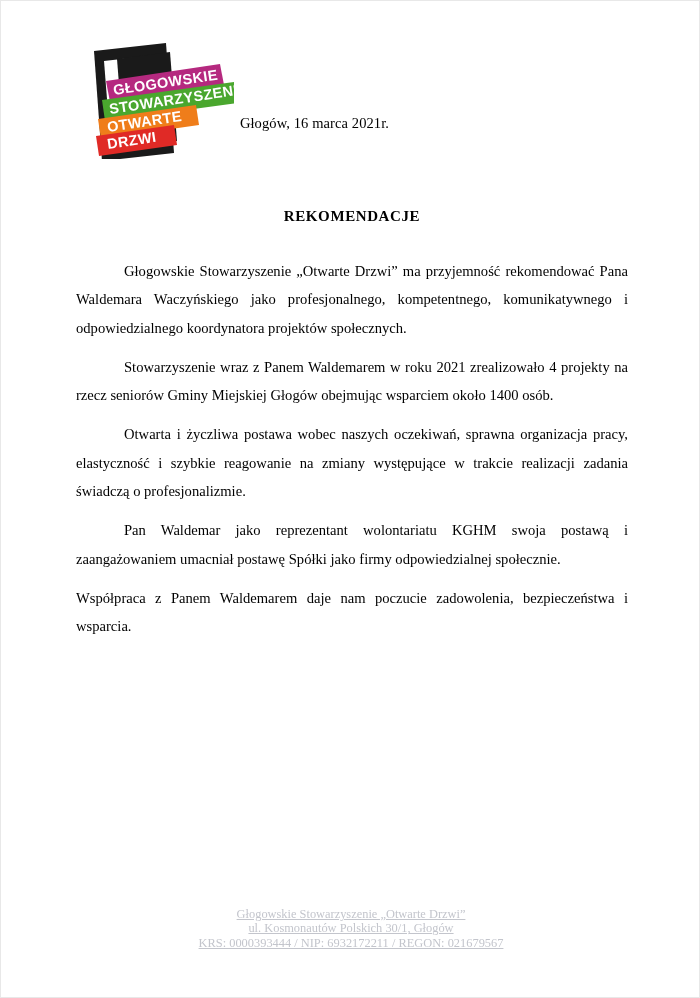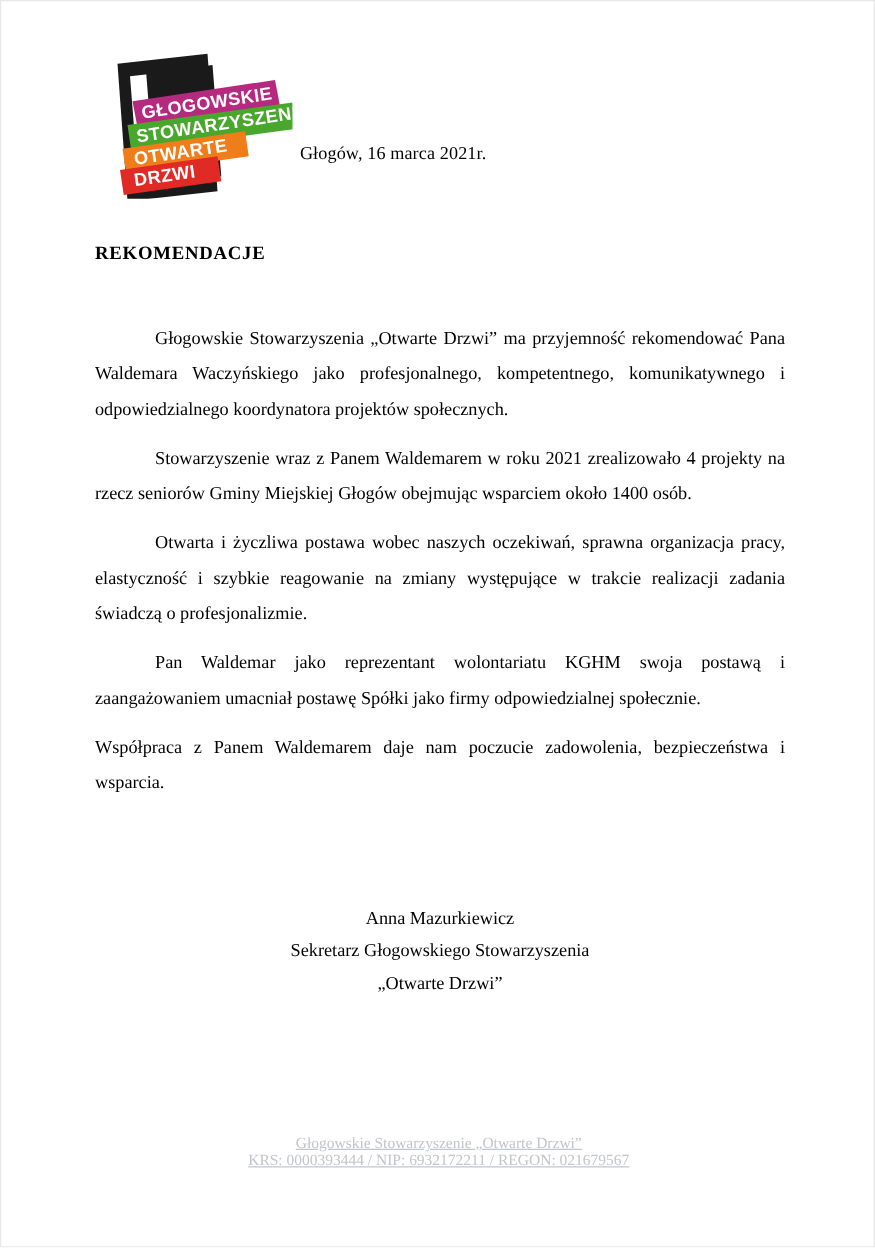--- a/index.html
+++ b/index.html
@@ -38,22 +38,23 @@
     width: 627px;
     text-align: center;
     font-size: 14.5px;
     letter-spacing: 0.1px;
   }
 
   
   .doc-title {
     position: absolute;
     left: 75px;
-    top: 194px;
+    top: 207px;
     width: 552px;
+    text-align: center;
     font-weight: bold;
     font-size: 15px;
     letter-spacing: 0.6px;
   }
 
   
   .body-wrap {
     position: absolute;
     left: 75px;
     top: 256px;
@@ -131,31 +132,27 @@
         <text x="24" y="112" transform="rotate(-8.5 24 112)" font-family="'Liberation Sans', sans-serif" font-size="14.5" font-weight="bold" fill="#ffffff" letter-spacing="0.4">DRZWI</text>
       </g>
     </svg>
   </div>
 
   <div class="date-line">Głogów, 16 marca 2021r.</div>
 
   <div class="doc-title">REKOMENDACJE</div>
 
   <div class="body-wrap">
-    <p class="para">Głogowskie Stowarzyszenia „Otwarte Drzwi” ma przyjemność rekomendować Pana Waldemara Waczyńskiego jako profesjonalnego, kompetentnego, komunikatywnego i odpowiedzialnego koordynatora projektów społecznych.</p>
+    <p class="para">Głogowskie Stowarzyszenie „Otwarte Drzwi” ma przyjemność rekomendować Pana Waldemara Waczyńskiego jako profesjonalnego, kompetentnego, komunikatywnego i odpowiedzialnego koordynatora projektów społecznych.</p>
     <p class="para">Stowarzyszenie wraz z Panem Waldemarem w roku 2021 zrealizowało 4 projekty na rzecz seniorów Gminy Miejskiej Głogów obejmując wsparciem około 1400 osób.</p>
     <p class="para">Otwarta i życzliwa postawa wobec naszych oczekiwań, sprawna organizacja pracy, elastyczność i szybkie reagowanie na zmiany występujące w trakcie realizacji zadania świadczą o profesjonalizmie.</p>
     <p class="para">Pan Waldemar jako reprezentant wolontariatu KGHM swoja postawą i zaangażowaniem umacniał postawę Spółki jako firmy odpowiedzialnej społecznie.</p>
     <p class="para no-indent">Współpraca z Panem Waldemarem daje nam poczucie zadowolenia, bezpieczeństwa i wsparcia.</p>
   </div>
 
-  <div class="signature">
-    <span class="sig-line">Anna Mazurkiewicz</span>
-    <span class="sig-line">Sekretarz Głogowskiego Stowarzyszenia</span>
-    <span class="sig-line">„Otwarte Drzwi”</span>
-  </div>
 
   <div class="footer">
     <span class="f-line">Głogowskie Stowarzyszenie „Otwarte Drzwi”</span>
+    <span class="f-line">ul. Kosmonautów Polskich 30/1, Głogów</span>
     <span class="f-line">KRS: 0000393444 / NIP: 6932172211 / REGON: 021679567</span>
   </div>
 
 </div>
 
 </body></html>

